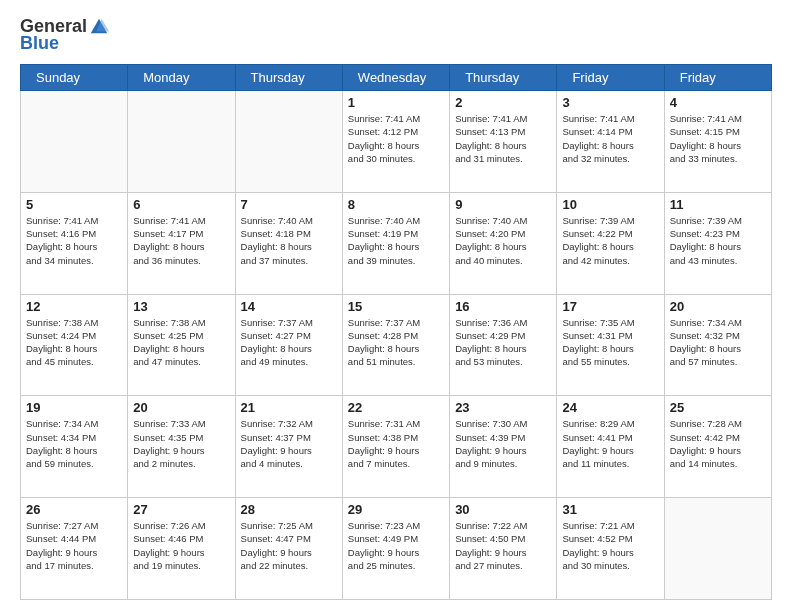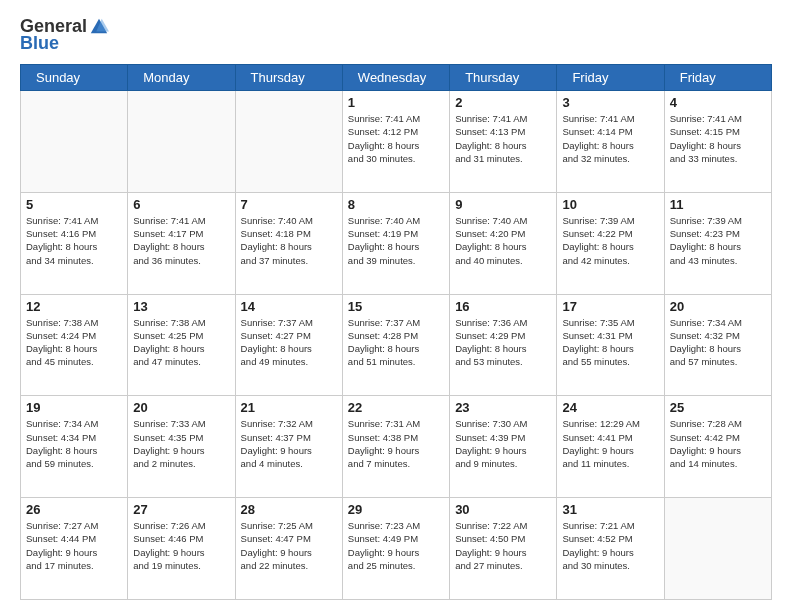--- a/index.html
+++ b/index.html
@@ -295,21 +295,21 @@
           </td>
           <td>
             <span class="day-number">23</span>
             <div class="day-info" style="white-space: pre-line;">Sunrise: 7:30 AM
 Sunset: 4:39 PM
 Daylight: 9 hours
 and 9 minutes.</div>
           </td>
           <td>
             <span class="day-number">24</span>
-            <div class="day-info" style="white-space: pre-line;">Sunrise: 12:29 AM
+            <div class="day-info" style="white-space: pre-line;">Sunrise: 8:29 AM
 Sunset: 4:41 PM
 Daylight: 9 hours
 and 11 minutes.</div>
           </td>
           <td>
             <span class="day-number">25</span>
             <div class="day-info" style="white-space: pre-line;">Sunrise: 7:28 AM
 Sunset: 4:42 PM
 Daylight: 9 hours
 and 14 minutes.</div>

